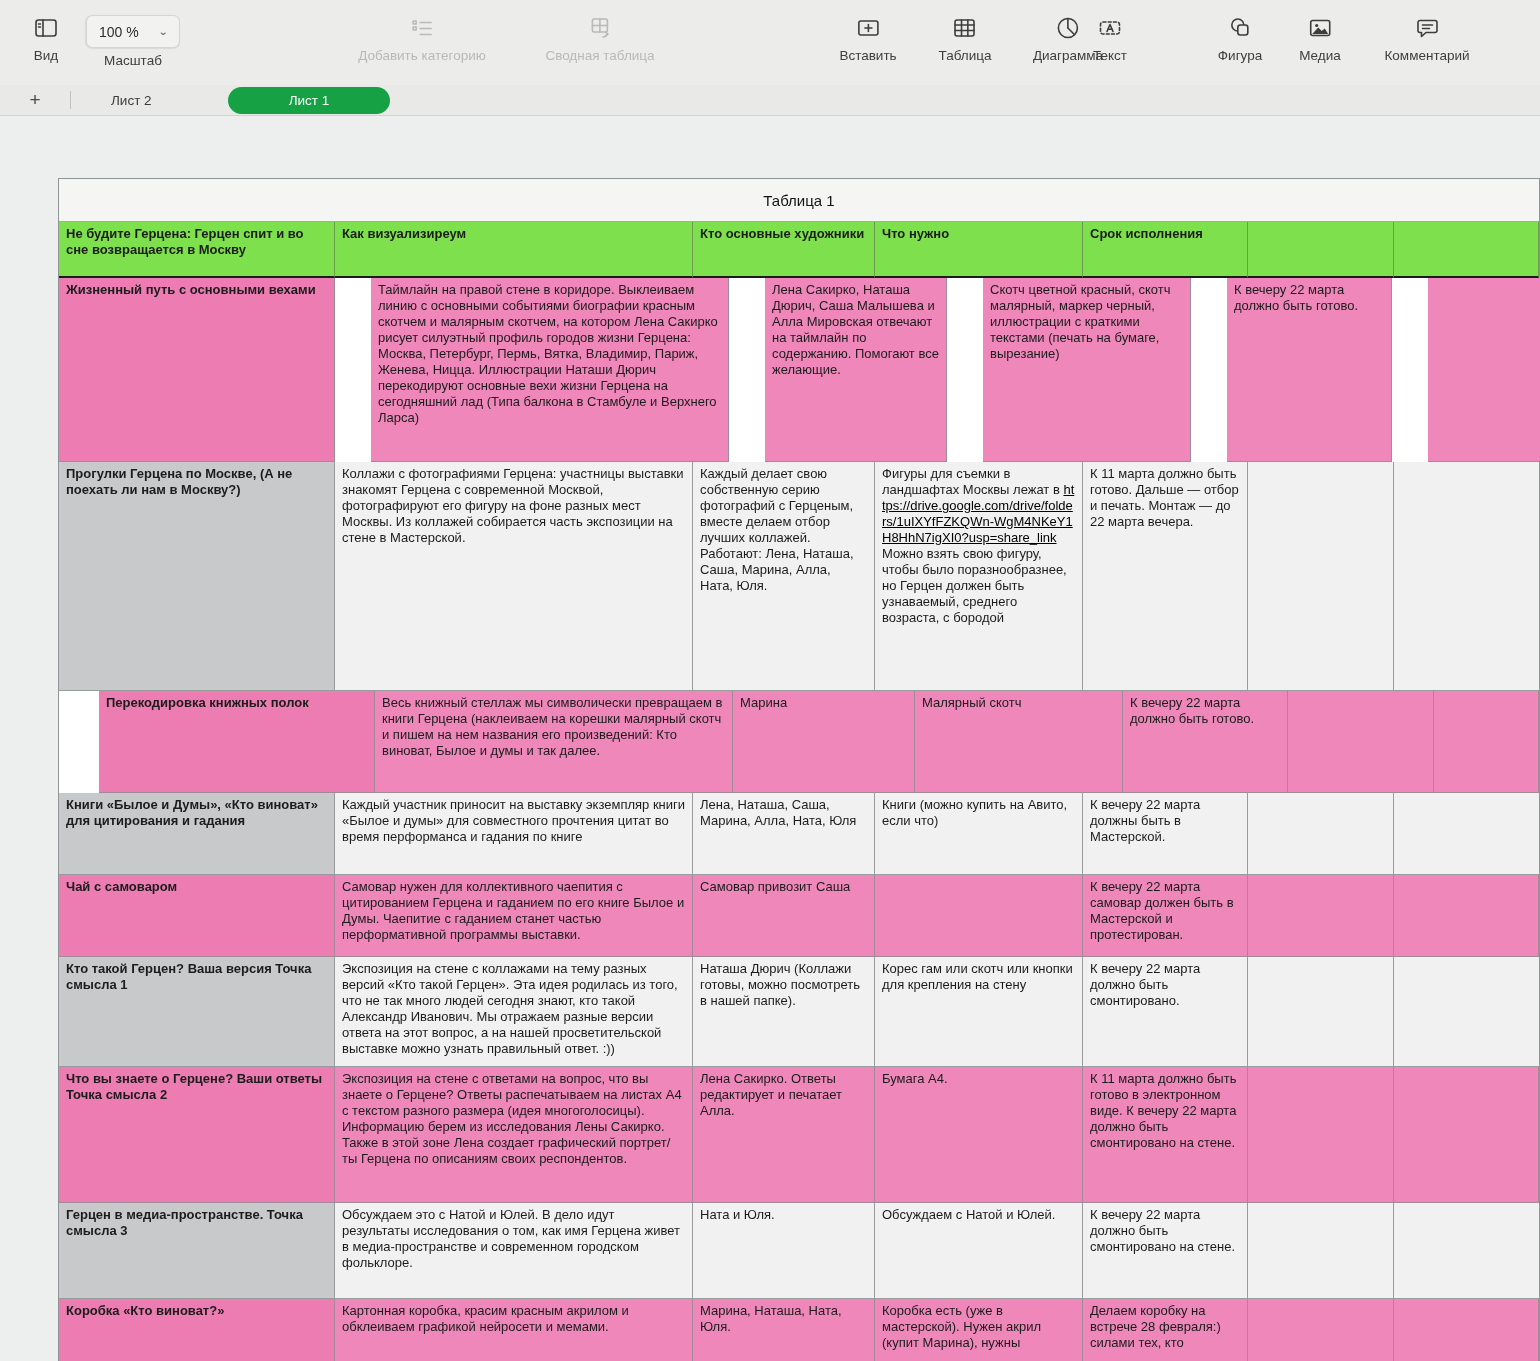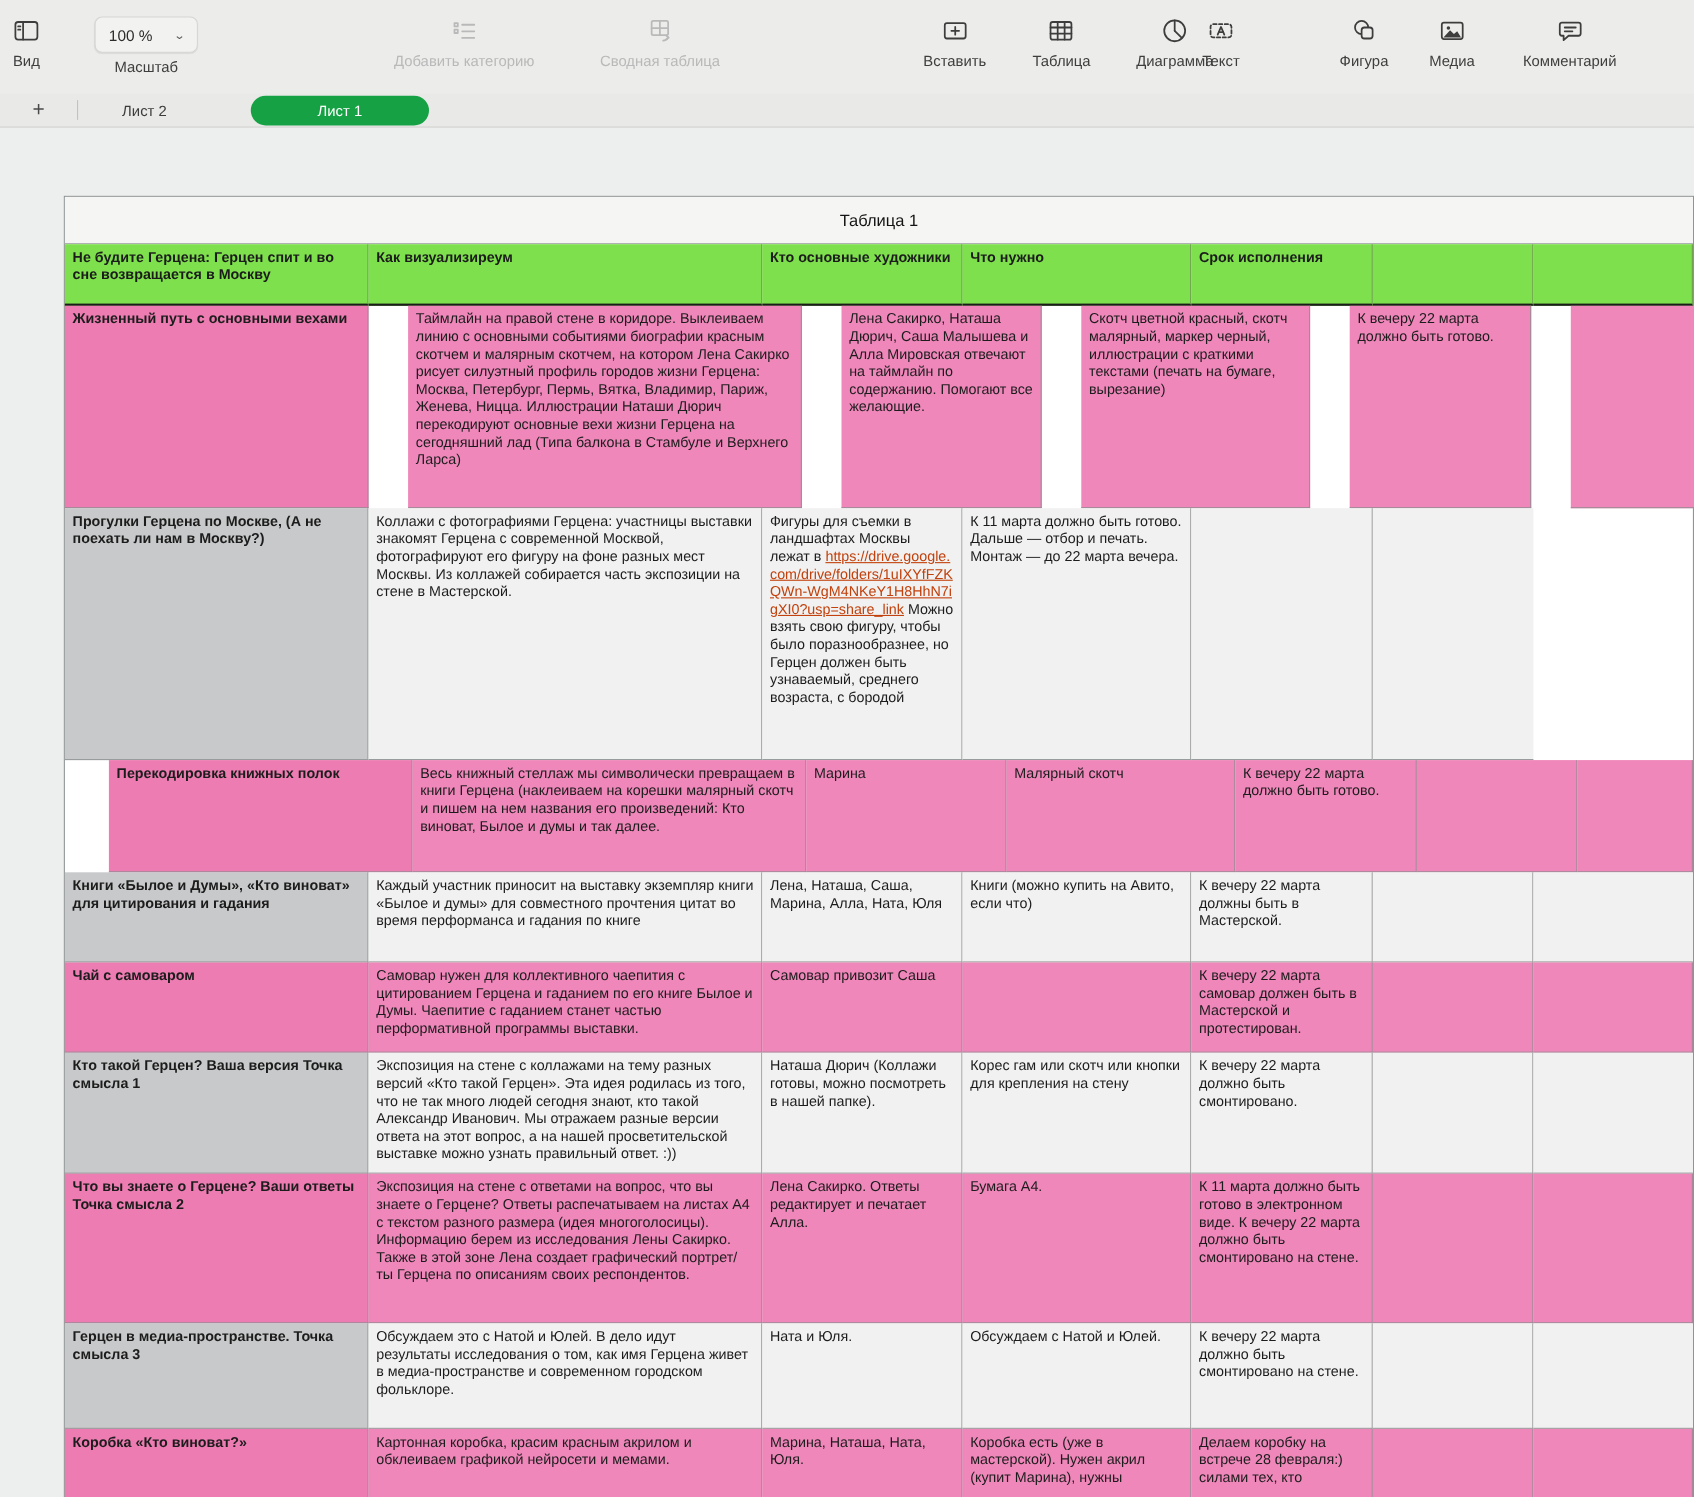--- a/index.html
+++ b/index.html
@@ -43,28 +43,28 @@
     border-right:1px solid #999c9c; border-bottom:1px solid #999c9c; }
   .c:last-child { border-right:none; }
   .hrow { height:56px; }
   .hrow .c { background:#7de04c; font-weight:bold; border-bottom:2px solid #1b1b1b;
     border-right:1px solid #6f9b53; }
   .row .c:first-child { font-weight:bold; }
   .row.pink .c { background:#ef87ba; border-right:1px solid #a08b97; border-bottom:1px solid #a08b97; }
   .row.pink .c:first-child { background:#ec7cb1; }
   .row.gray .c { background:#f0f1f0; }
   .row.gray .c:first-child { background:#c8c9ca; }
-  .lnk { color:#c2410c; text-decoration:underline; word-break:break-all; }
+  .lnk { color:#000000; text-decoration:underline; word-break:break-all; }
 </style>
 </head>
 <body>
 
 <div class="toolbar">
 
-  <div class="tbitem" style="left:24px;">
+  <div class="tbitem" style="left:46px;">
     <span class="tbicon">
       <svg width="26" height="26" viewBox="0 0 26 26">
           <rect x="3" y="5" width="20" height="16" rx="2.5"></rect>
           <line x1="10" y1="5" x2="10" y2="21"></line>
           <line x1="5.5" y1="9" x2="7.5" y2="9"></line>
           <line x1="5.5" y1="12" x2="7.5" y2="12"></line>
         </svg>
     </span>
     <span class="lbl">Вид</span>
   </div>
@@ -208,20 +208,21 @@
     <div class="c">Лена Сакирко, Наташа Дюрич, Саша Малышева и Алла Мировская отвечают на таймлайн по содержанию. Помогают все желающие.</div>
     <div class="c">Скотч цветной красный, скотч малярный, маркер черный, иллюстрации с краткими текстами (печать на бумаге, вырезание)</div>
     <div class="c">К вечеру 22 марта должно быть готово.</div>
     <div class="c"></div>
     <div class="c"></div>
   </div>
 
   <div class="grow row gray" style="height:229px;">
     <div class="c">Прогулки Герцена по Москве, (А не поехать ли нам в Москву?)</div>
     <div class="c">Коллажи с фотографиями Герцена: участницы выставки знакомят Герцена с современной Москвой, фотографируют его фигуру на фоне разных мест Москвы. Из коллажей собирается часть экспозиции на стене в Мастерской.</div>
+    <div class="c">Каждый делает свою собственную серию фотографий с Герценым, вместе делаем отбор лучших коллажей.  Работают: Лена, Наташа, Саша, Марина, Алла, Ната, Юля.</div>
     <div class="c"><span>Фигуры для съемки в ландшафтах Москвы лежат в </span><a class="lnk" href="#">https://drive.google.com/drive/folders/1uIXYfFZKQWn-WgM4NKeY1H8HhN7igXI0?usp=share_link</a><span> Можно взять свою фигуру, чтобы было поразнообразнее, но Герцен должен быть узнаваемый, среднего возраста, с бородой</span></div>
     <div class="c">К 11 марта должно быть готово. Дальше — отбор и печать. Монтаж — до 22 марта вечера.</div>
     <div class="c"></div>
     <div class="c"></div>
   </div>
 
   <div class="grow row pink" style="height:102px;padding-left:40px;">
     <div class="c">Перекодировка книжных полок</div>
     <div class="c">Весь книжный стеллаж мы символически превращаем в книги Герцена (наклеиваем на корешки малярный скотч и пишем на нем названия его произведений: Кто виноват, Былое и думы и так далее.</div>
     <div class="c">Марина</div>

